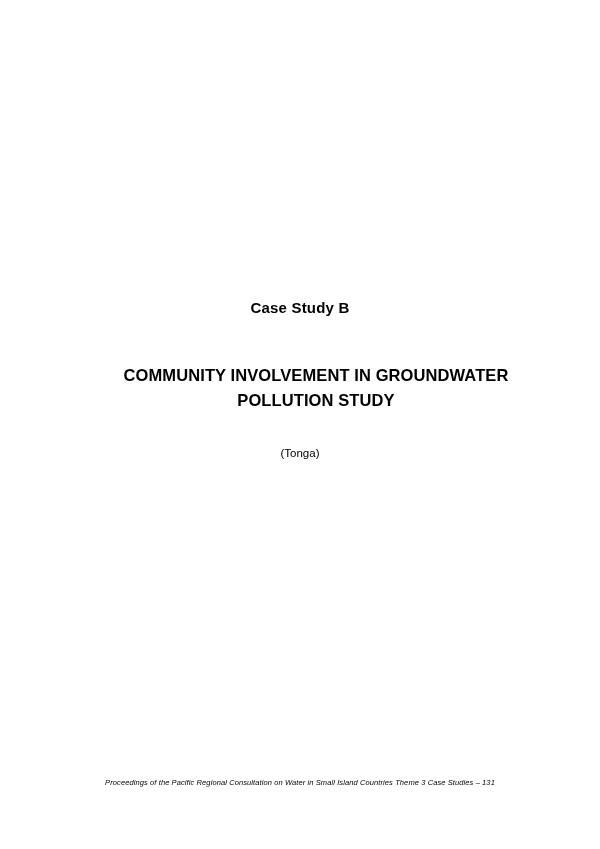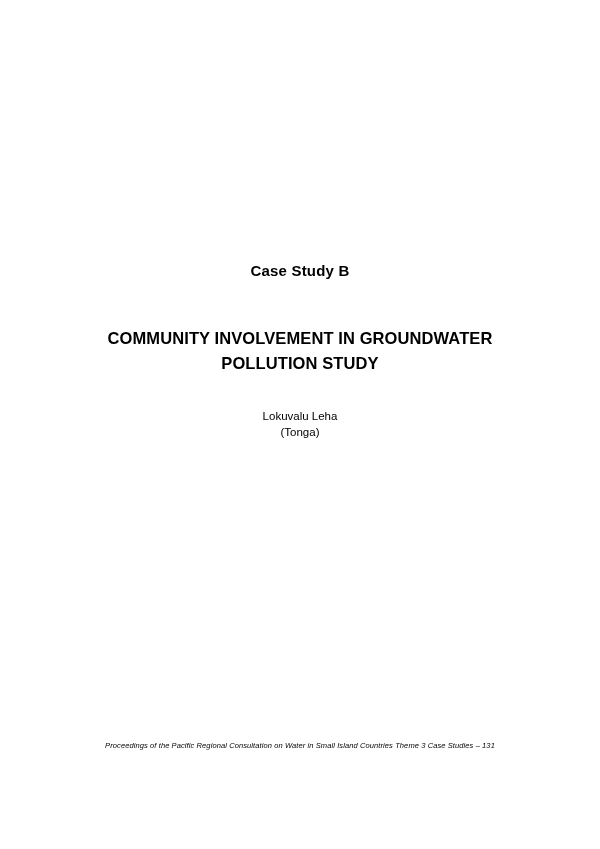--- a/index.html
+++ b/index.html
@@ -13,20 +13,21 @@
     font-family: "Liberation Sans", sans-serif;
     color: #000000;
     overflow: hidden;
   }
   .page {
     position: relative;
     width: 600px;
     height: 777px;
     background: #ffffff;
     box-sizing: border-box;
+    margin-top: 37px;
   }
   .content {
     position: absolute;
     left: 0;
     right: 0;
     top: 0;
   }
   .case-label {
     margin: 0;
     padding: 0;
@@ -37,21 +38,21 @@
     text-align: center;
     font-size: 15px;
     font-weight: bold;
     letter-spacing: 0.2px;
   }
   .doc-title {
     margin: 0;
     padding: 0;
     position: absolute;
     top: 326px;
-    left: 60px;
+    left: 76px;
     width: 480px;
     text-align: center;
     font-size: 16.5px;
     font-weight: bold;
     line-height: 25px;
     letter-spacing: 0.1px;
   }
   .author-block {
     position: absolute;
     top: 408px;
@@ -84,20 +85,19 @@
 <body>
 
 <div class="page">
   <div class="content">
 
     <h2 class="case-label">Case Study B</h2>
 
     <h1 class="doc-title">COMMUNITY INVOLVEMENT IN GROUNDWATER POLLUTION STUDY</h1>
 
     <div class="author-block">
-      <span class="author-name">Lokuvalu Leha</span>
       <span class="author-country">(Tonga)</span>
     </div>
 
   </div>
 
   <div class="footer">Proceedings of the Pacific Regional Consultation on Water in Small Island Countries Theme 3 Case Studies – 131</div>
 </div>
 
 </body></html>

